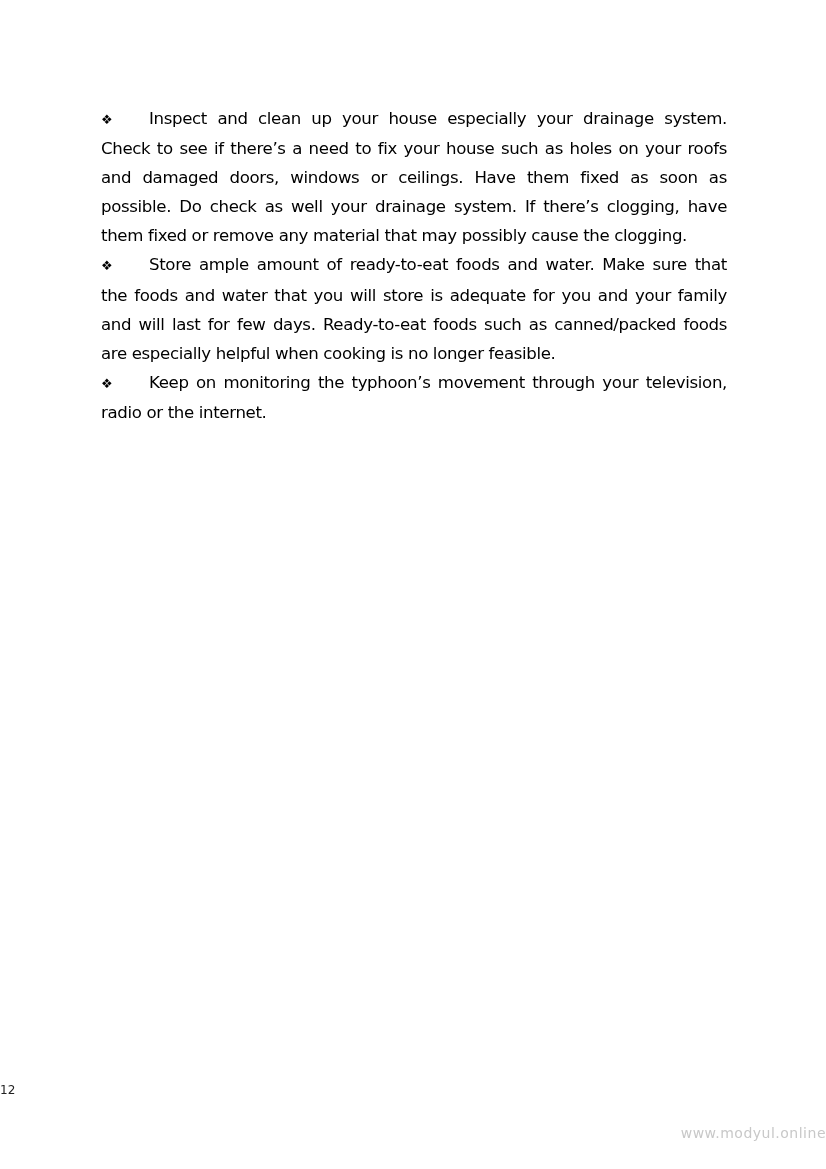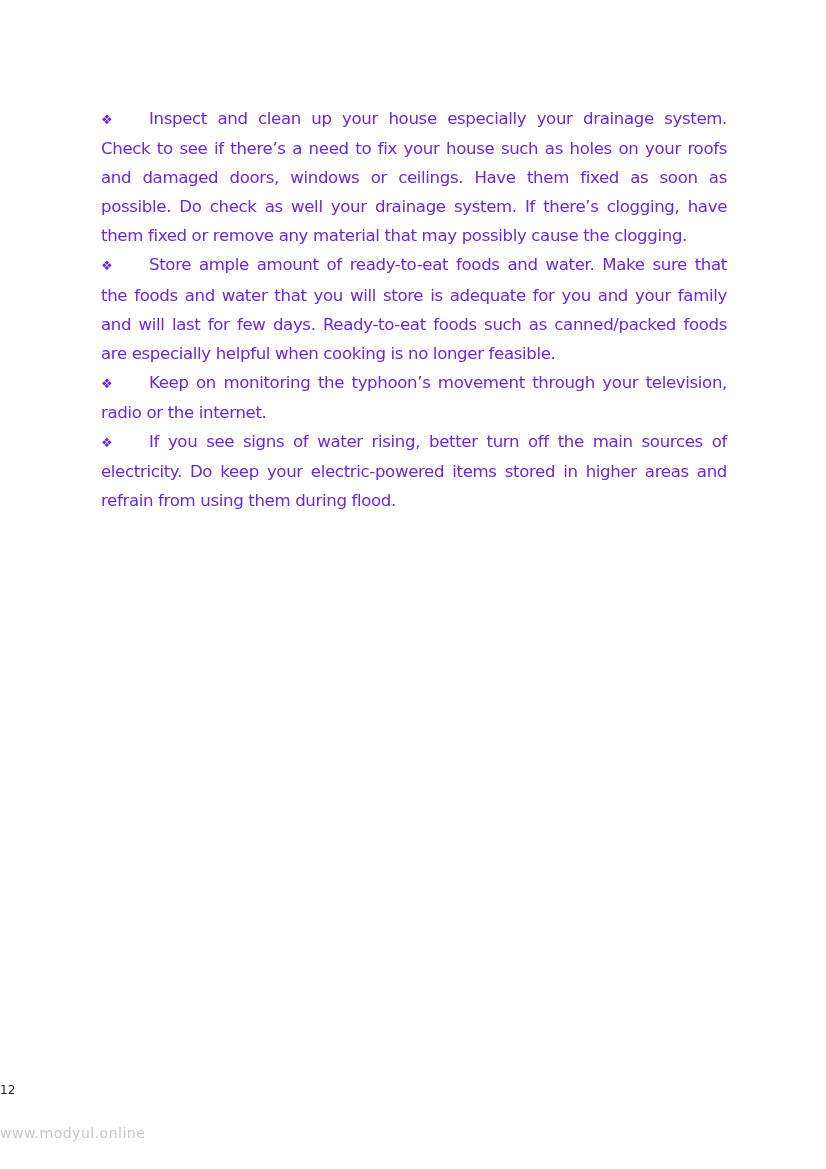--- a/index.html
+++ b/index.html
@@ -1,47 +1,46 @@
 <!DOCTYPE html>
 <html><head>
   <meta charset="utf-8">
   <style>
     html, body { margin: 0; padding: 0; background: #ffffff; }
     body { width: 826px; height: 1169px; position: relative; overflow: hidden; }
     .page {
       position: absolute; left: 101px; top: 104px; width: 626px;
       font-family: "DejaVu Sans", sans-serif;
-      font-size: 16.6px; line-height: 29.1px; color: #6d28d9;
+      font-size: 16.6px; line-height: 29.1px; color: #000000;
       letter-spacing: -0.35px;
     }
     .para { margin: 0; text-align: justify; }
     .bullet-glyph { display: inline-block; width: 48px; font-size: 13px; }
     .heading {
       font-family: "Liberation Sans", sans-serif; font-weight: bold;
       font-size: 17.5px; margin: 31px 0 11px 0; letter-spacing: 0;
     }
     .page-number {
       position: absolute; top: 1083px; left: 0; width: 826px; text-align: left;
       font-family: "DejaVu Sans", sans-serif; font-size: 12px; color: #222;
     }
     .watermark {
-      position: absolute; top: 1125px; left: 0; width: 826px; text-align: left;
+      position: absolute; top: 1125px; left: 0; width: 826px; text-align: right;
       font-family: "DejaVu Sans", sans-serif; font-size: 14px; color: #c8c8c8; letter-spacing: 0.5px;
     }
   </style>
 </head>
 <body>
 
 <div class="page">
   <div>
     <p class="para"><span class="bullet-glyph">❖</span><span>Inspect and clean up your house especially your drainage system. Check to see if there’s a need to fix your house such as holes on your roofs and damaged doors, windows or ceilings. Have them fixed as soon as possible. Do check as well your drainage system. If there’s clogging, have them fixed or remove any material that may possibly cause the clogging.</span></p>
     <p class="para"><span class="bullet-glyph">❖</span><span>Store ample amount of ready-to-eat foods and water. Make sure that the foods and water that you will store is adequate for you and your family and will last for few days. Ready-to-eat foods such as canned/packed foods are especially helpful when cooking is no longer feasible.</span></p>
   </div>
 
 
   <div>
     <p class="para"><span class="bullet-glyph">❖</span><span>Keep on monitoring the typhoon’s movement through your television, radio or the internet.</span></p>
-    <p class="para"><span class="bullet-glyph">❖</span><span>If you see signs of water rising, better turn off the main sources of electricity. Do keep your electric-powered items stored in higher areas and refrain from using them during flood.</span></p>
   </div>
 </div>
 
 <div class="page-number">12</div>
 <div class="watermark">www.modyul.online</div>
 
 </body></html>

